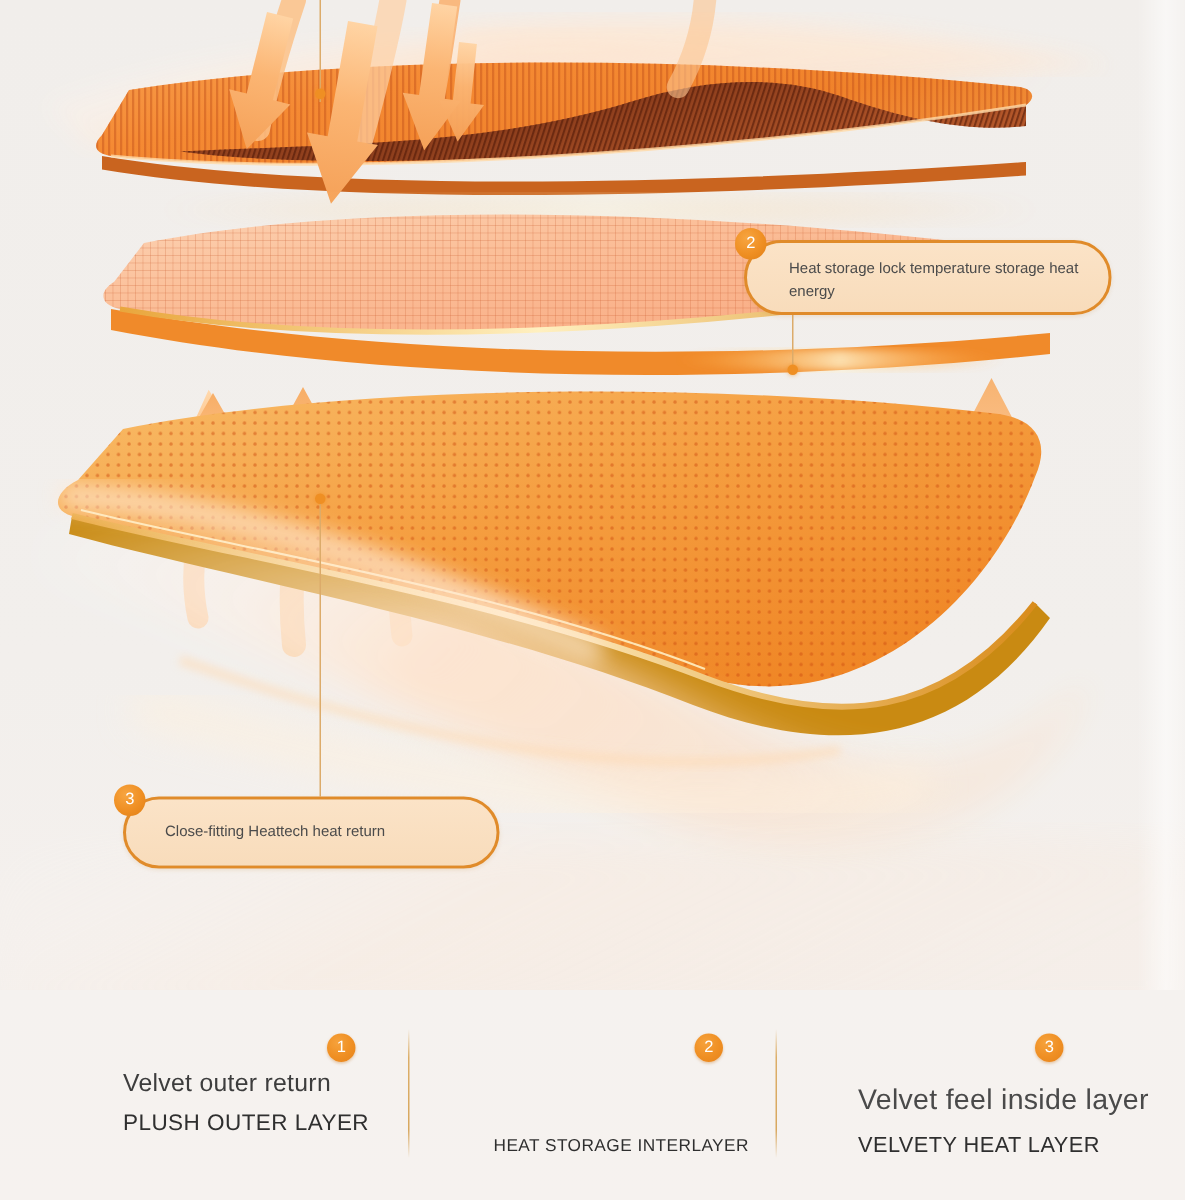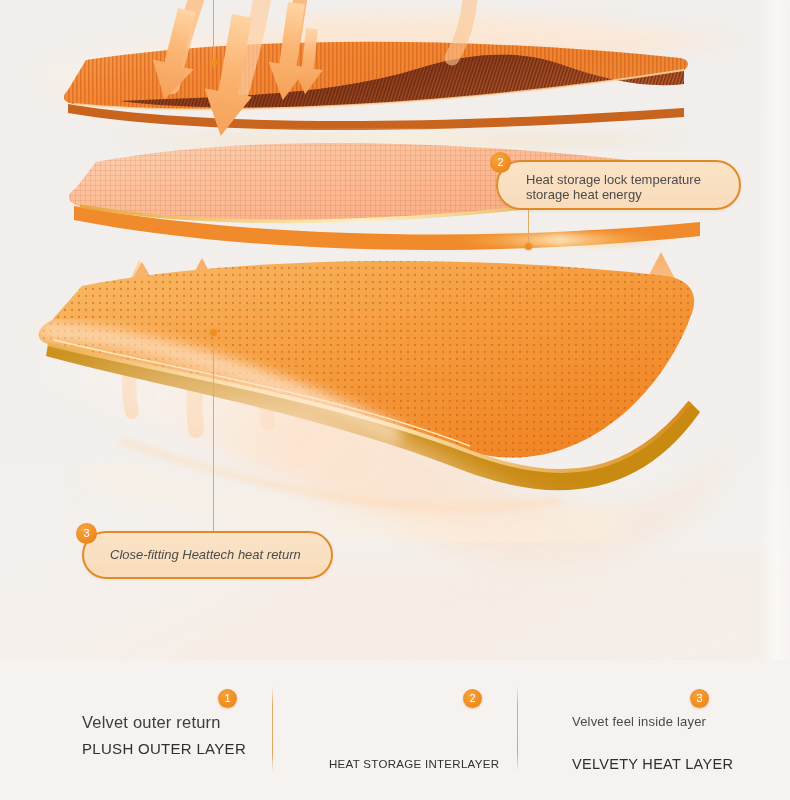--- a/index.html
+++ b/index.html
@@ -52,44 +52,44 @@
   .b1 { left:178px; top:29px; }
   .b2 { left:178px; top:29px; }
   .b3 { left:160px; top:29px; }
 
   .title-cn {
     position:absolute; left:42px; top:52px;
     font-size:16.5px; color:#3d3d3d; letter-spacing:.2px; line-height:20px;
     white-space:pre-line;
   }
   .col-2 .title-cn { left:44px; top:42px; }
-  .col-3 .title-cn { left:42px; top:52px; font-size:13px; color:#4a4a4a;}
+  .col-3 .title-cn { left:42px; top:64px; font-size:19px; color:#4a4a4a;}
   .title-en {
     position:absolute; left:42px; top:80px;
     font-size:15px; color:#2f2f2f; letter-spacing:.3px;
   }
   .col-2 .title-en { left:44px; top:98px; font-size:11.5px; }
   .col-3 .title-en { left:42px; top:96px; font-size:14.5px; }
 
   
   .callout {
     position:absolute;
     background: linear-gradient(180deg,#fbe3c7 0%, #f8dcbb 100%);
     border:2px solid #e08b2a;
     border-radius: 26px;
     box-shadow: 0 1px 3px rgba(200,140,60,.18);
   }
   .callout .ctext {
     color:#4b4b4b;
-    font-size:13px; line-height:14.5px;
+    font-size:10px; line-height:14.5px;
   }
   #callout2 { left:496px; top:160px; width:245px; height:50px; }
   #callout2 .ctext { position:absolute; left:28px; top:11px; width:208px; }
   #callout3 { left:82px; top:531px; width:251px; height:48px; }
-  #callout3 .ctext { position:absolute; left:26px; top:15px; width:215px;font-style:italic; }
+  #callout3 .ctext { position:absolute; left:26px; top:15px; width:215px; }
 
   .cbadge {
     position:absolute; left:-8px; top:-10px;
     width:21px; height:21px; border-radius:50%;
     background: radial-gradient(circle at 38% 32%, #f7a541 0%, #ef8f23 55%, #e07f16 100%);
     color:#fff; font-size:11px; line-height:21px; text-align:center;
   }
 
   
   .lead { position:absolute; background:#dcab6a; }

